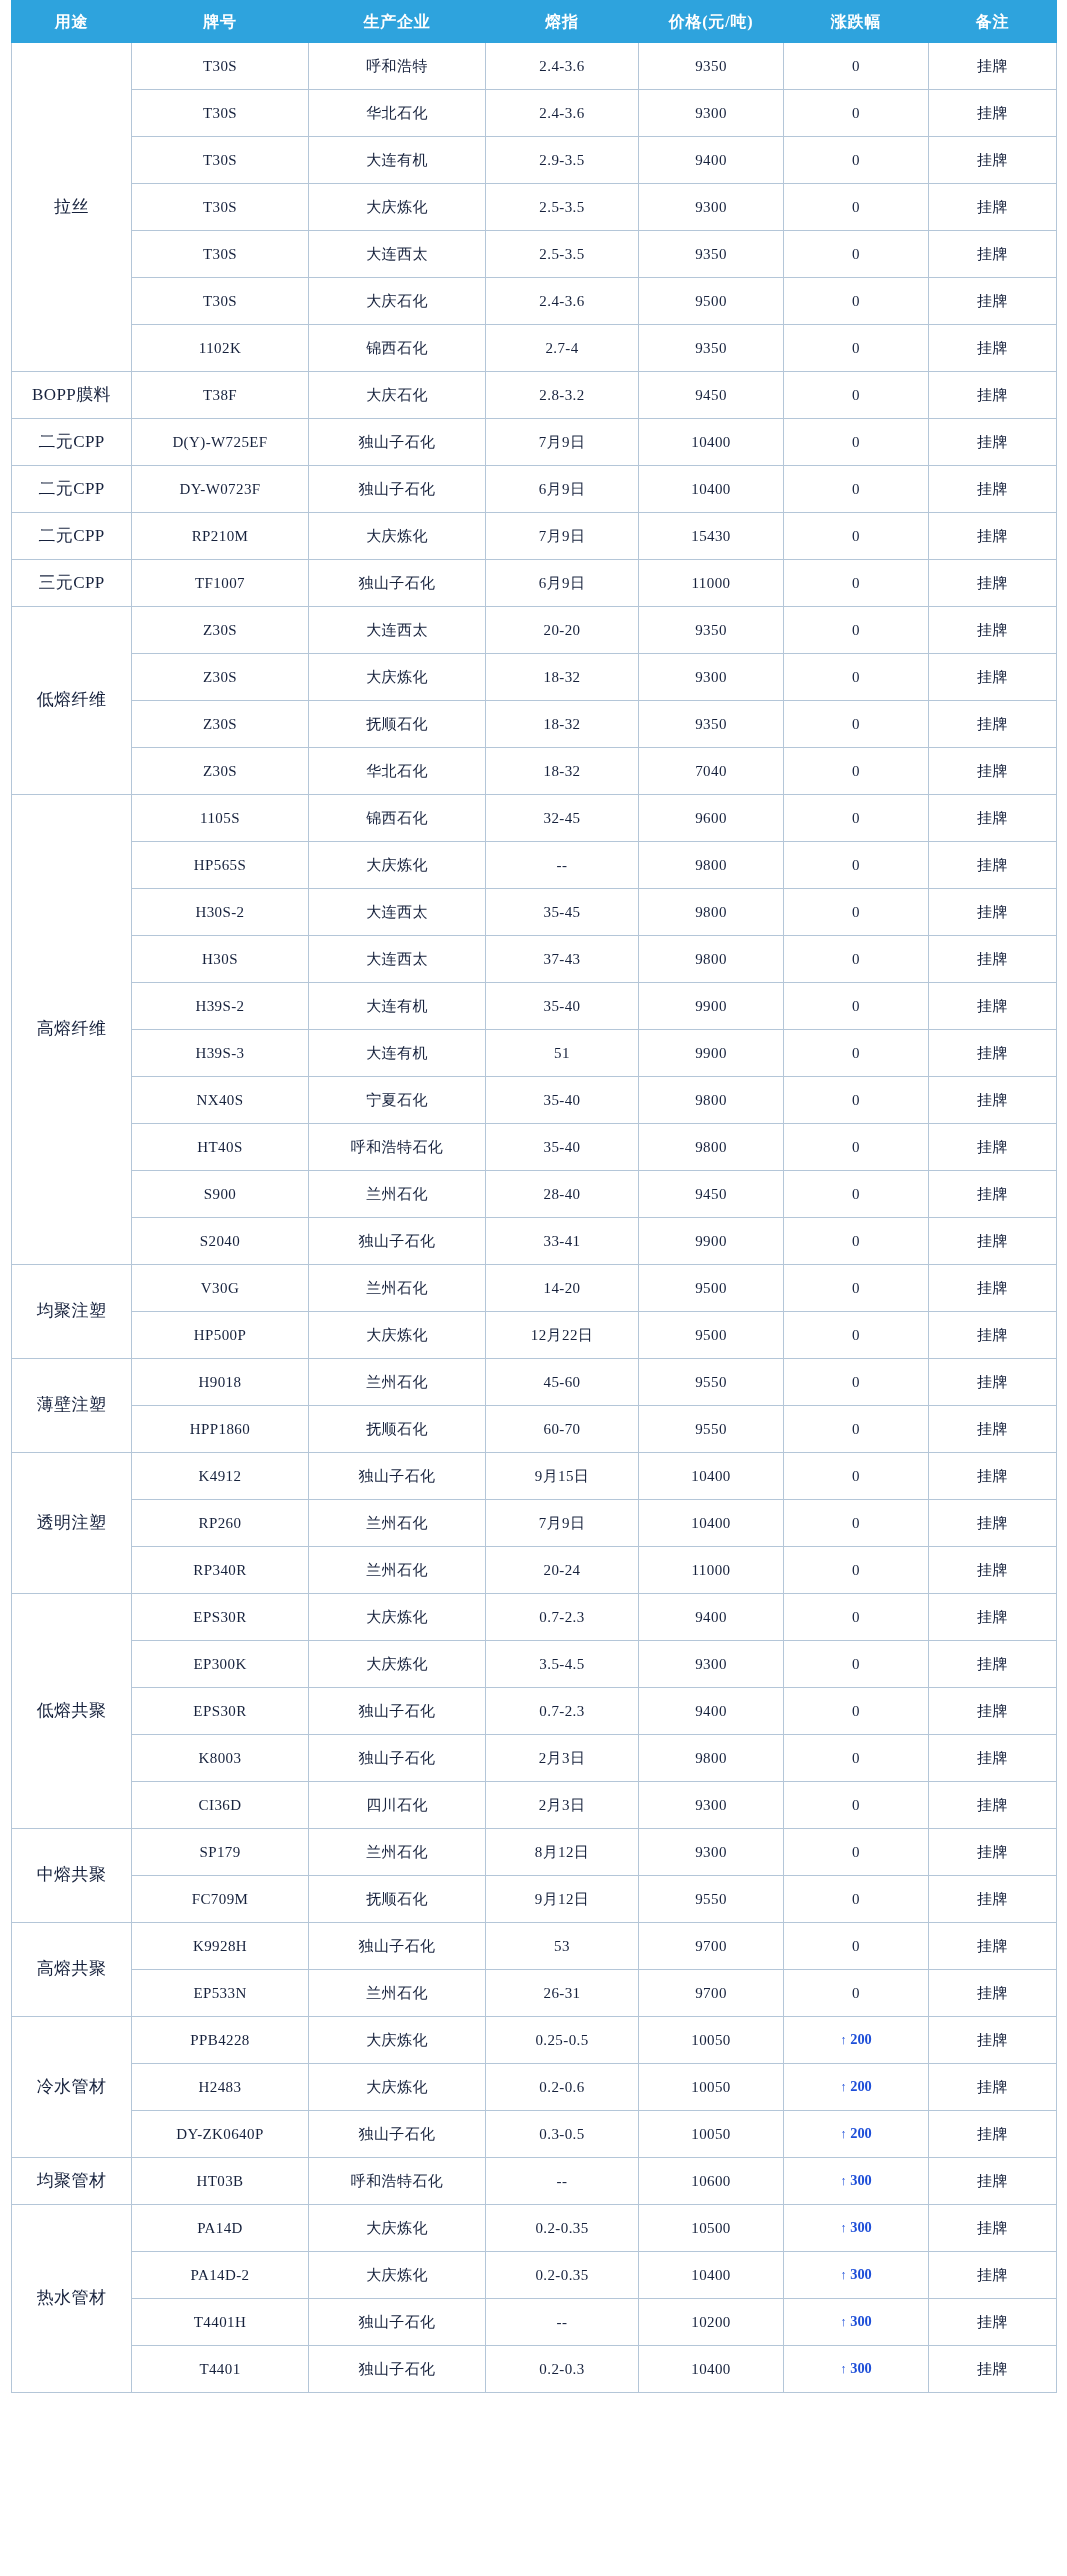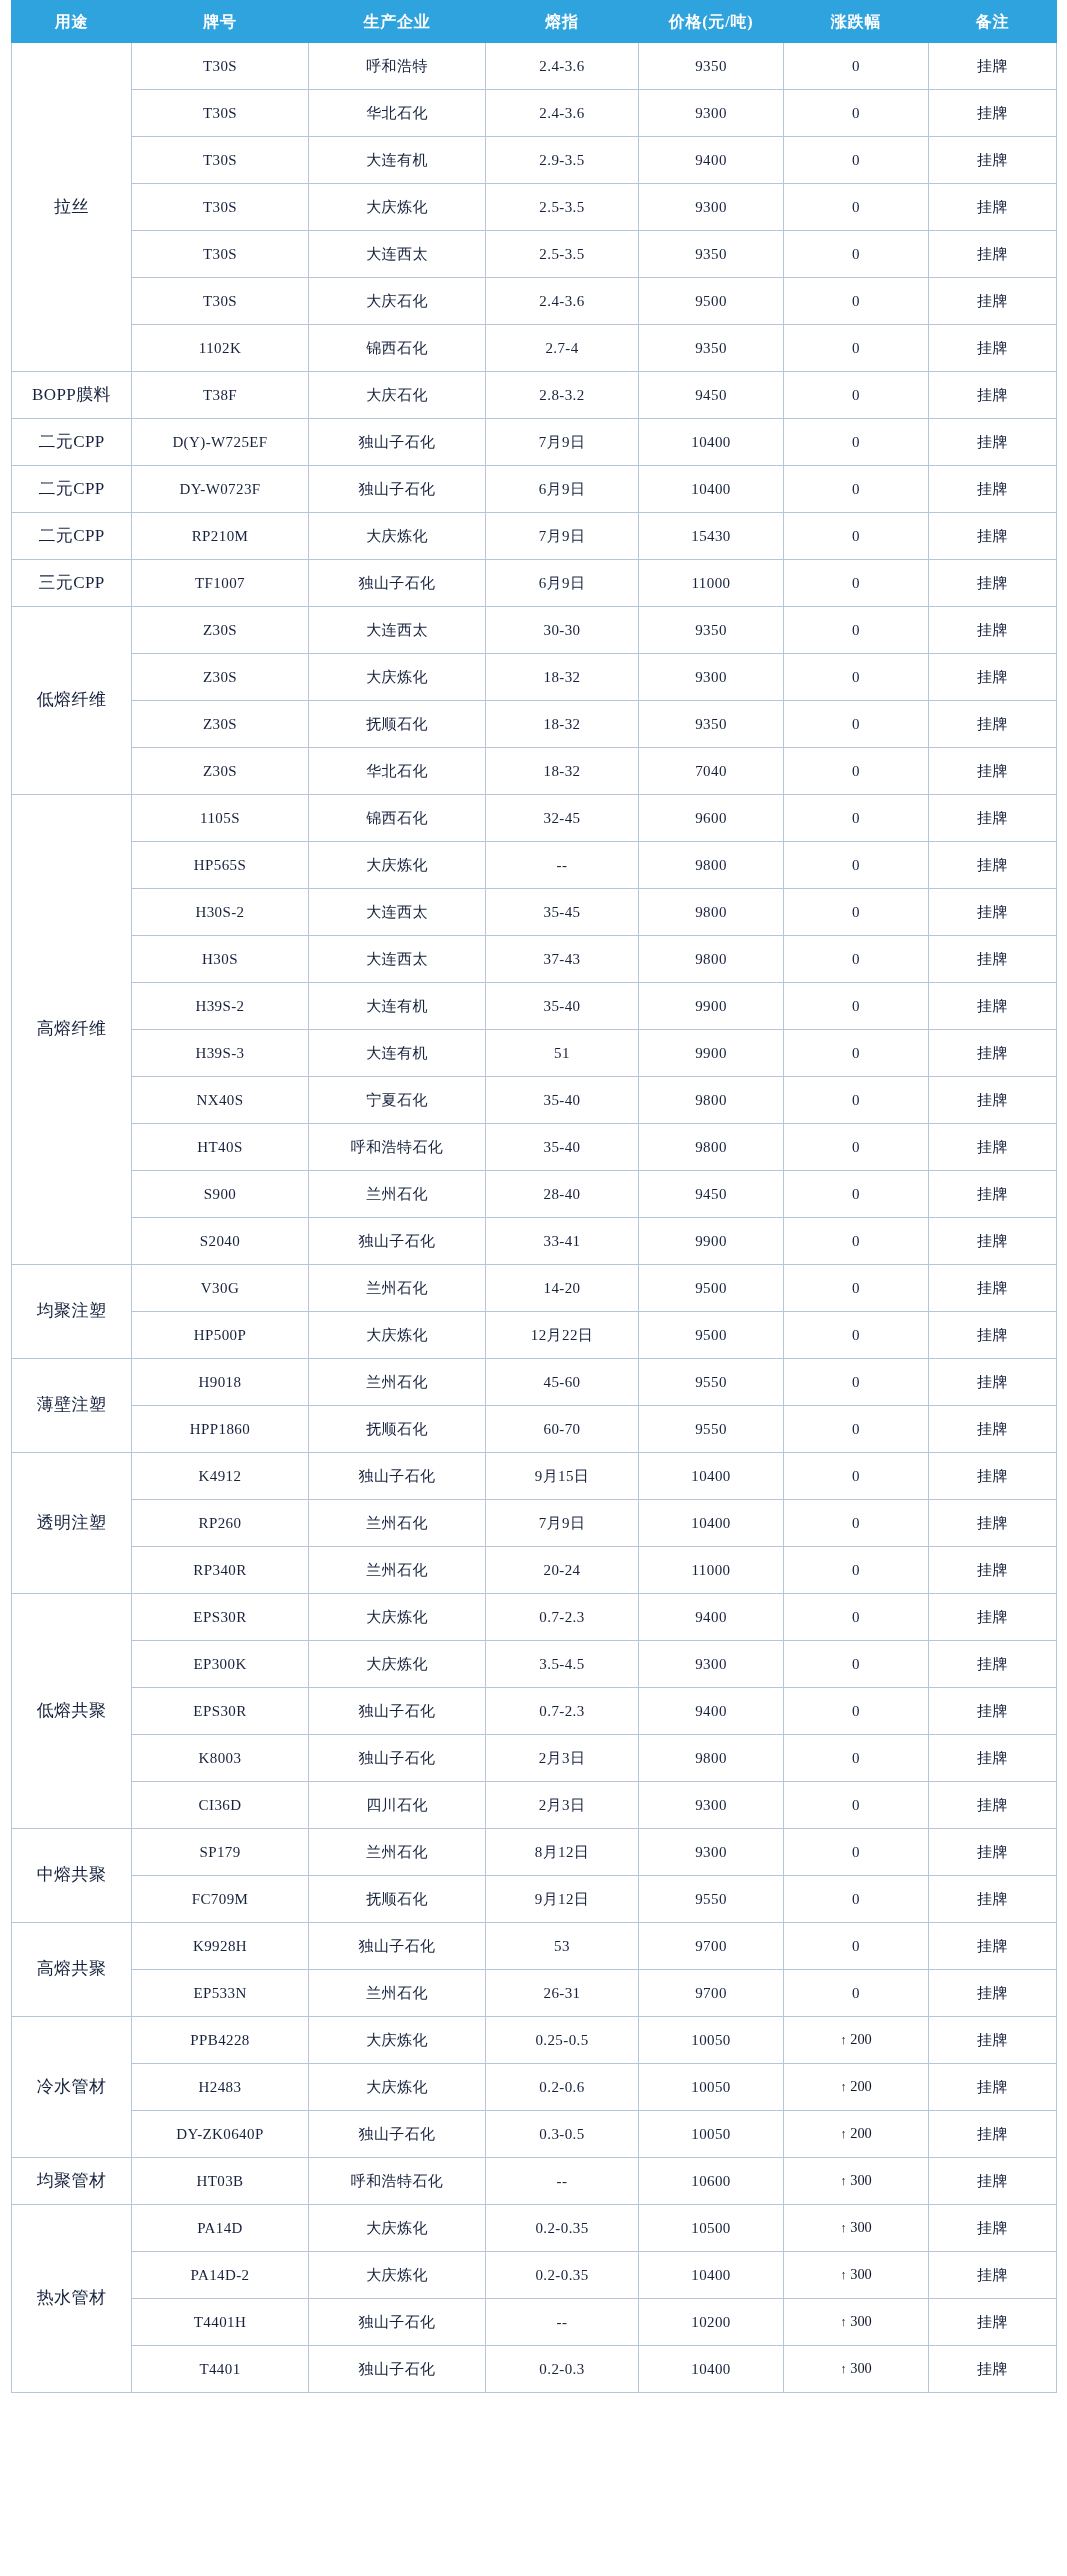--- a/index.html
+++ b/index.html
@@ -48,22 +48,22 @@
     height: 41px;
     font-size: 16px;
     border: 0.8px solid #2ea3dd;
     letter-spacing: 0.8px;
   }
   td.use-cell {
     font-size: 17px;
     color: #16213c;
   }
   td.up {
-    color: #0f172a;
-    font-weight: normal;
+    color: #1d4ed8;
+    font-weight: bold;
     font-size: 14.4px;
     letter-spacing: 0;
   }
   td.num {
     font-family: "Liberation Serif", "DejaVu Serif", serif;
   }
   .arrow {
     font-size: 12.8px;
     position: relative;
     top: -0.8px;
@@ -194,21 +194,21 @@
           <td>独山子石化</td>
           <td class="num">6月9日</td>
           <td class="num">11000</td>
           <td class="num">0</td>
           <td>挂牌</td>
         </tr>
         <tr>
           <td class="use-cell" rowspan="4">低熔纤维</td>
           <td>Z30S</td>
           <td>大连西太</td>
-          <td class="num">30-30</td>
+          <td class="num">20-20</td>
           <td class="num">9350</td>
           <td class="num">0</td>
           <td>挂牌</td>
         </tr>
         <tr>
           <td>Z30S</td>
           <td>大庆炼化</td>
           <td class="num">18-32</td>
           <td class="num">9300</td>
           <td class="num">0</td>

